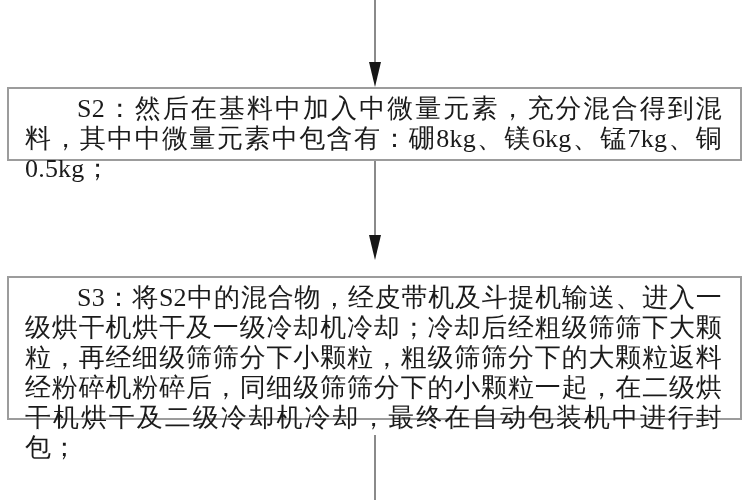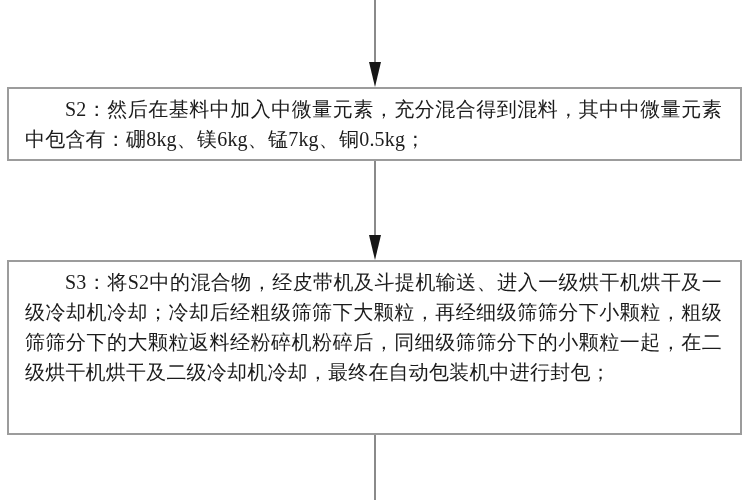--- a/index.html
+++ b/index.html
@@ -36,24 +36,24 @@
   .step-box {
     position: absolute;
     left: 7px;
     width: 735px;
     box-sizing: border-box;
     background: #ffffff;
     border: 2px solid #9c9c9c;
     padding: 5px 18px 0 16px;
   }
   .box-s2 { top: 87px;  height: 74px; }
-  .box-s3 { top: 260px; height: 175px; }
+  .box-s3 { top: 276px; height: 144px; }
   .step-text {
     margin: 0;
-    font-size: 20px;
+    font-size: 26px;
     line-height: 30px;
     color: #1b1b1b;
     text-align: justify;
     text-indent: 2em;
     letter-spacing: 0.2px;
   }
 </style>
 </head>
 <body>
 

